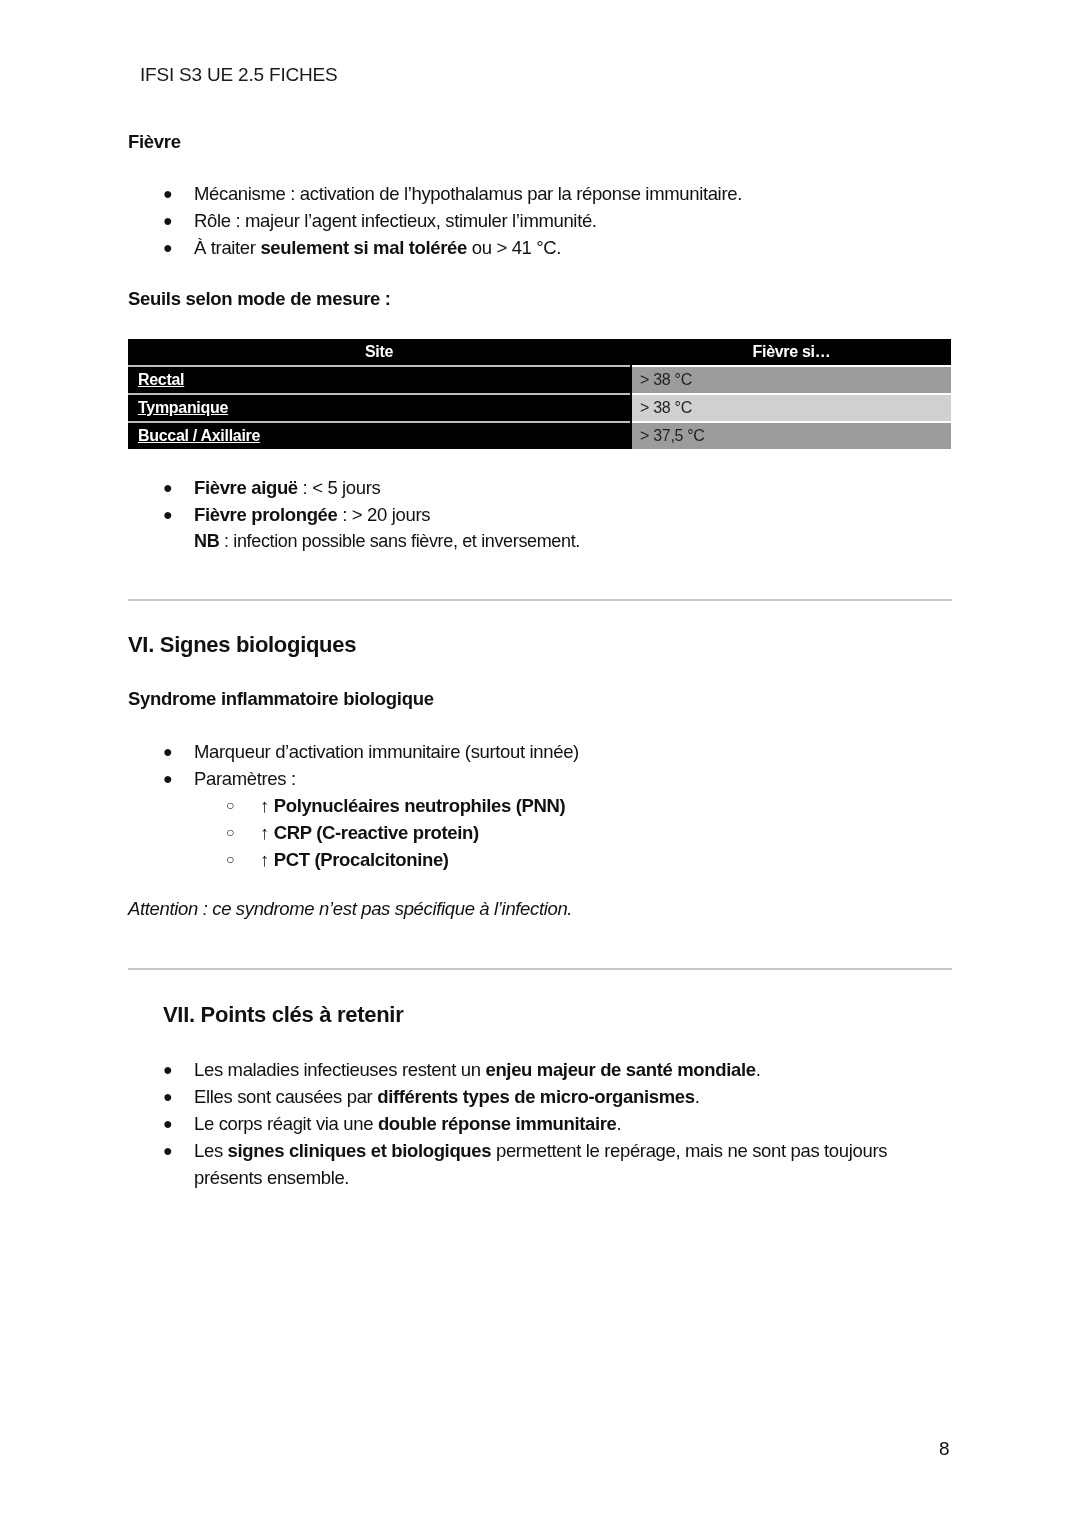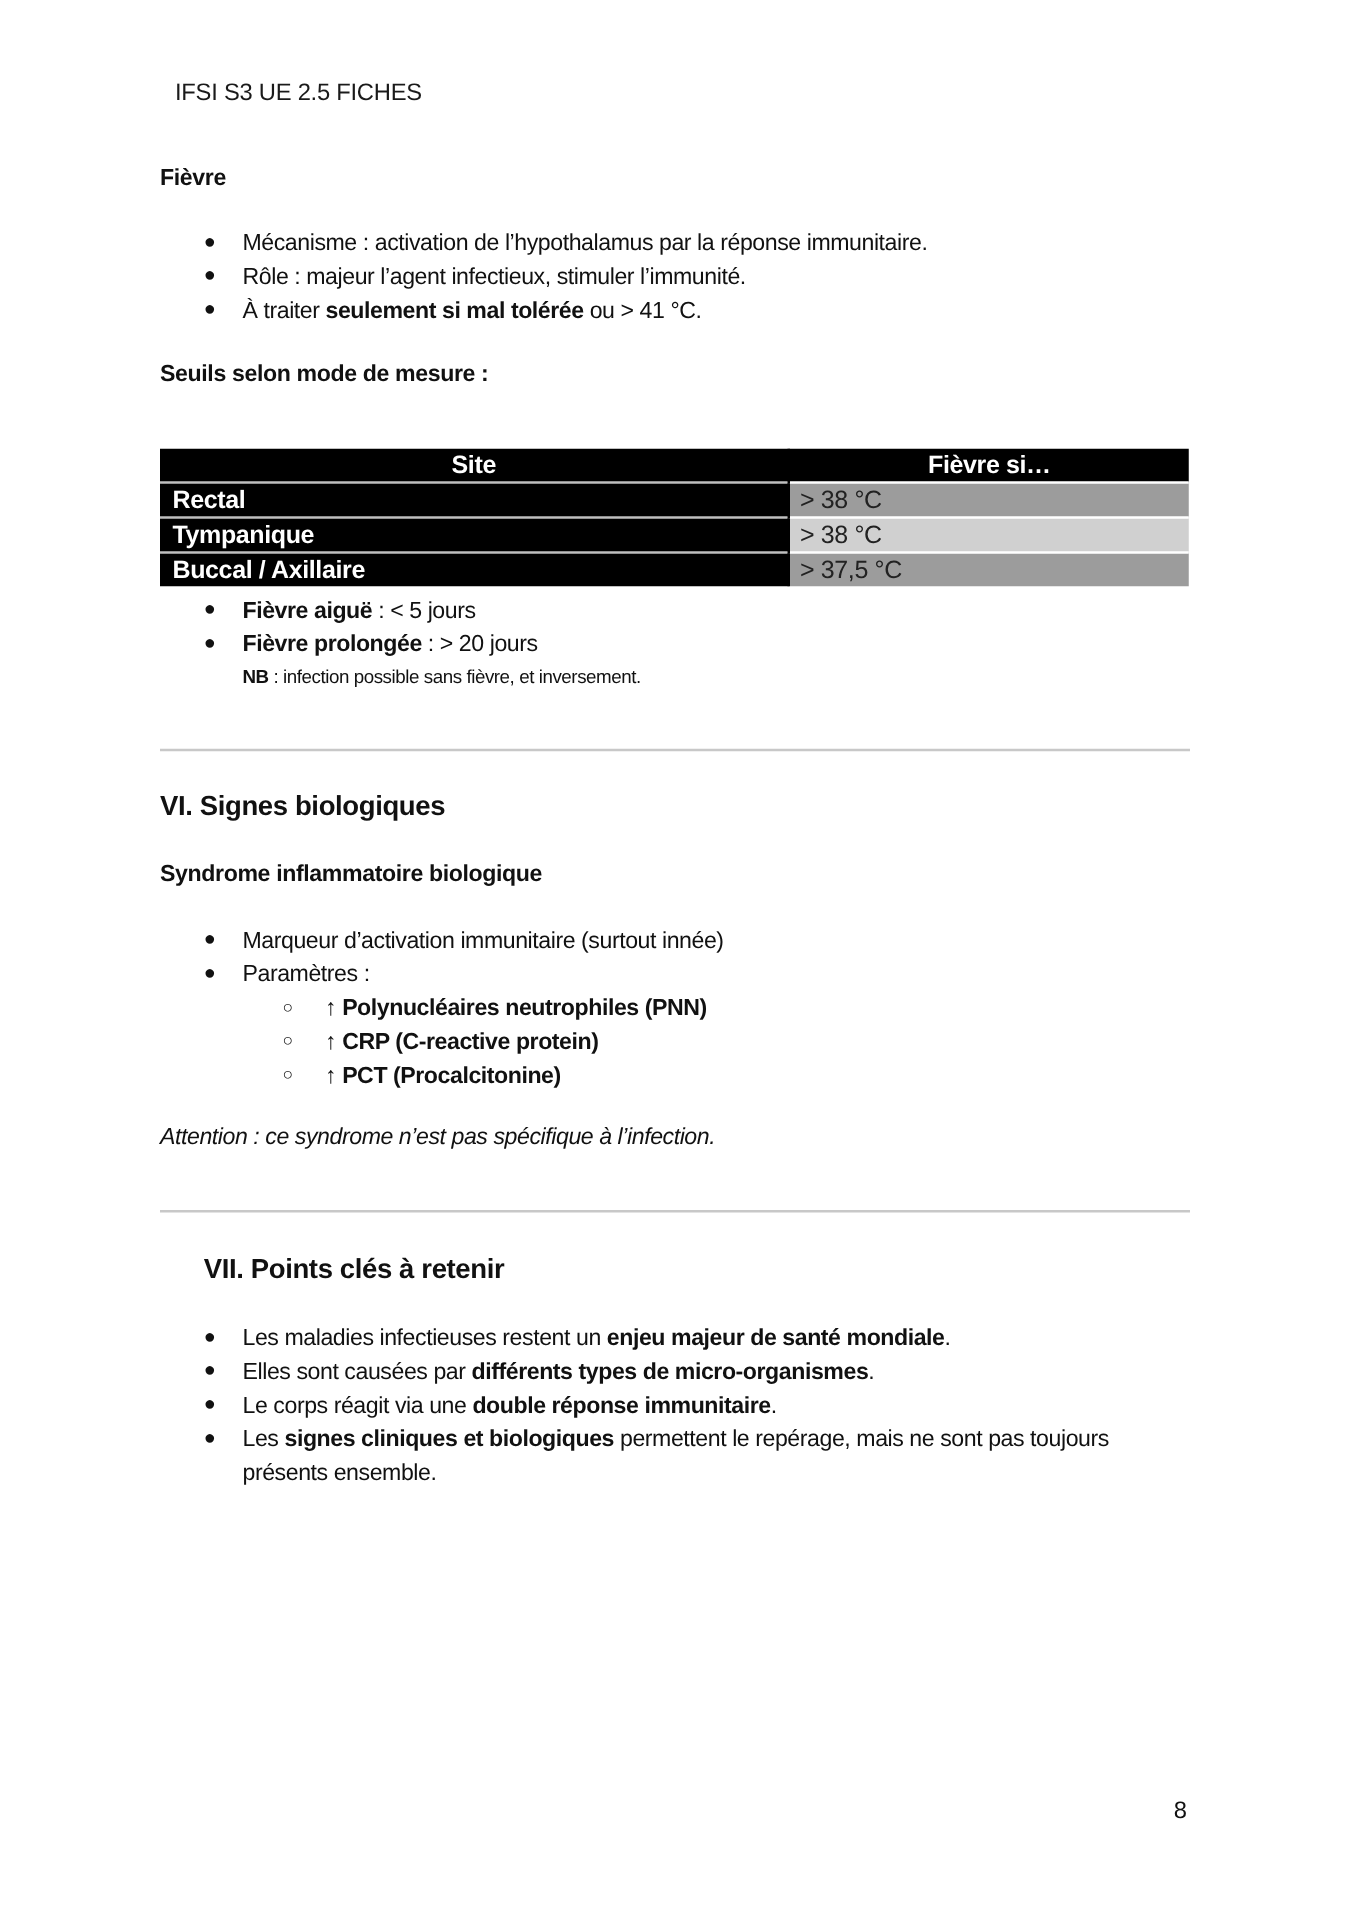--- a/index.html
+++ b/index.html
@@ -73,40 +73,39 @@
     }
     ul.sub > li .circ {
       position: absolute;
       left: 32px;
       top: 0;
       font-size: 14px;
     }
     .nb-line {
       line-height: 27px;
       padding-left: 66px;
-      font-size: 15px;
+      font-size: 18px;
       letter-spacing: -0.35px;
     }
     b { font-weight: bold; }
     .rule {
       position: absolute;
       left: 128px;
       width: 824px;
       height: 2px;
       background: #c8c8c8;
     }
     table.seuils {
       position: absolute;
       left: 128px;
       top: 339px;
       width: 823px;
       border-collapse: collapse;
-      font-size: 20px;
+      font-size: 16px;
       letter-spacing: -0.3px;
-      margin-top: 20px;
     }
     table.seuils th {
       background: #000;
       color: #fff;
       font-weight: bold;
       height: 26px;
       padding: 0;
       line-height: 26px;
     }
     table.seuils td {
@@ -115,20 +114,21 @@
       line-height: 26px;
       border-top: 2px solid #ffffff;
     }
     table.seuils th.c1 { width: 502px; text-align: center; }
     table.seuils th.c2 { text-align: center; border-left: 2px solid #000; }
     table.seuils td.site {
       background: #000;
       color: #fff;
       font-weight: bold;
       border-top: 2px solid #bfbfbf;
+      text-decoration: underline;
     }
     table.seuils td.val {
       color: #222;
       border-left: 2px solid #000000;
       padding-left: 8px;
     }
     table.seuils td.val.dark { background: #9c9c9c; }
     table.seuils td.val.light { background: #d0d0d0; }
     .italic-note {
       position: absolute;

